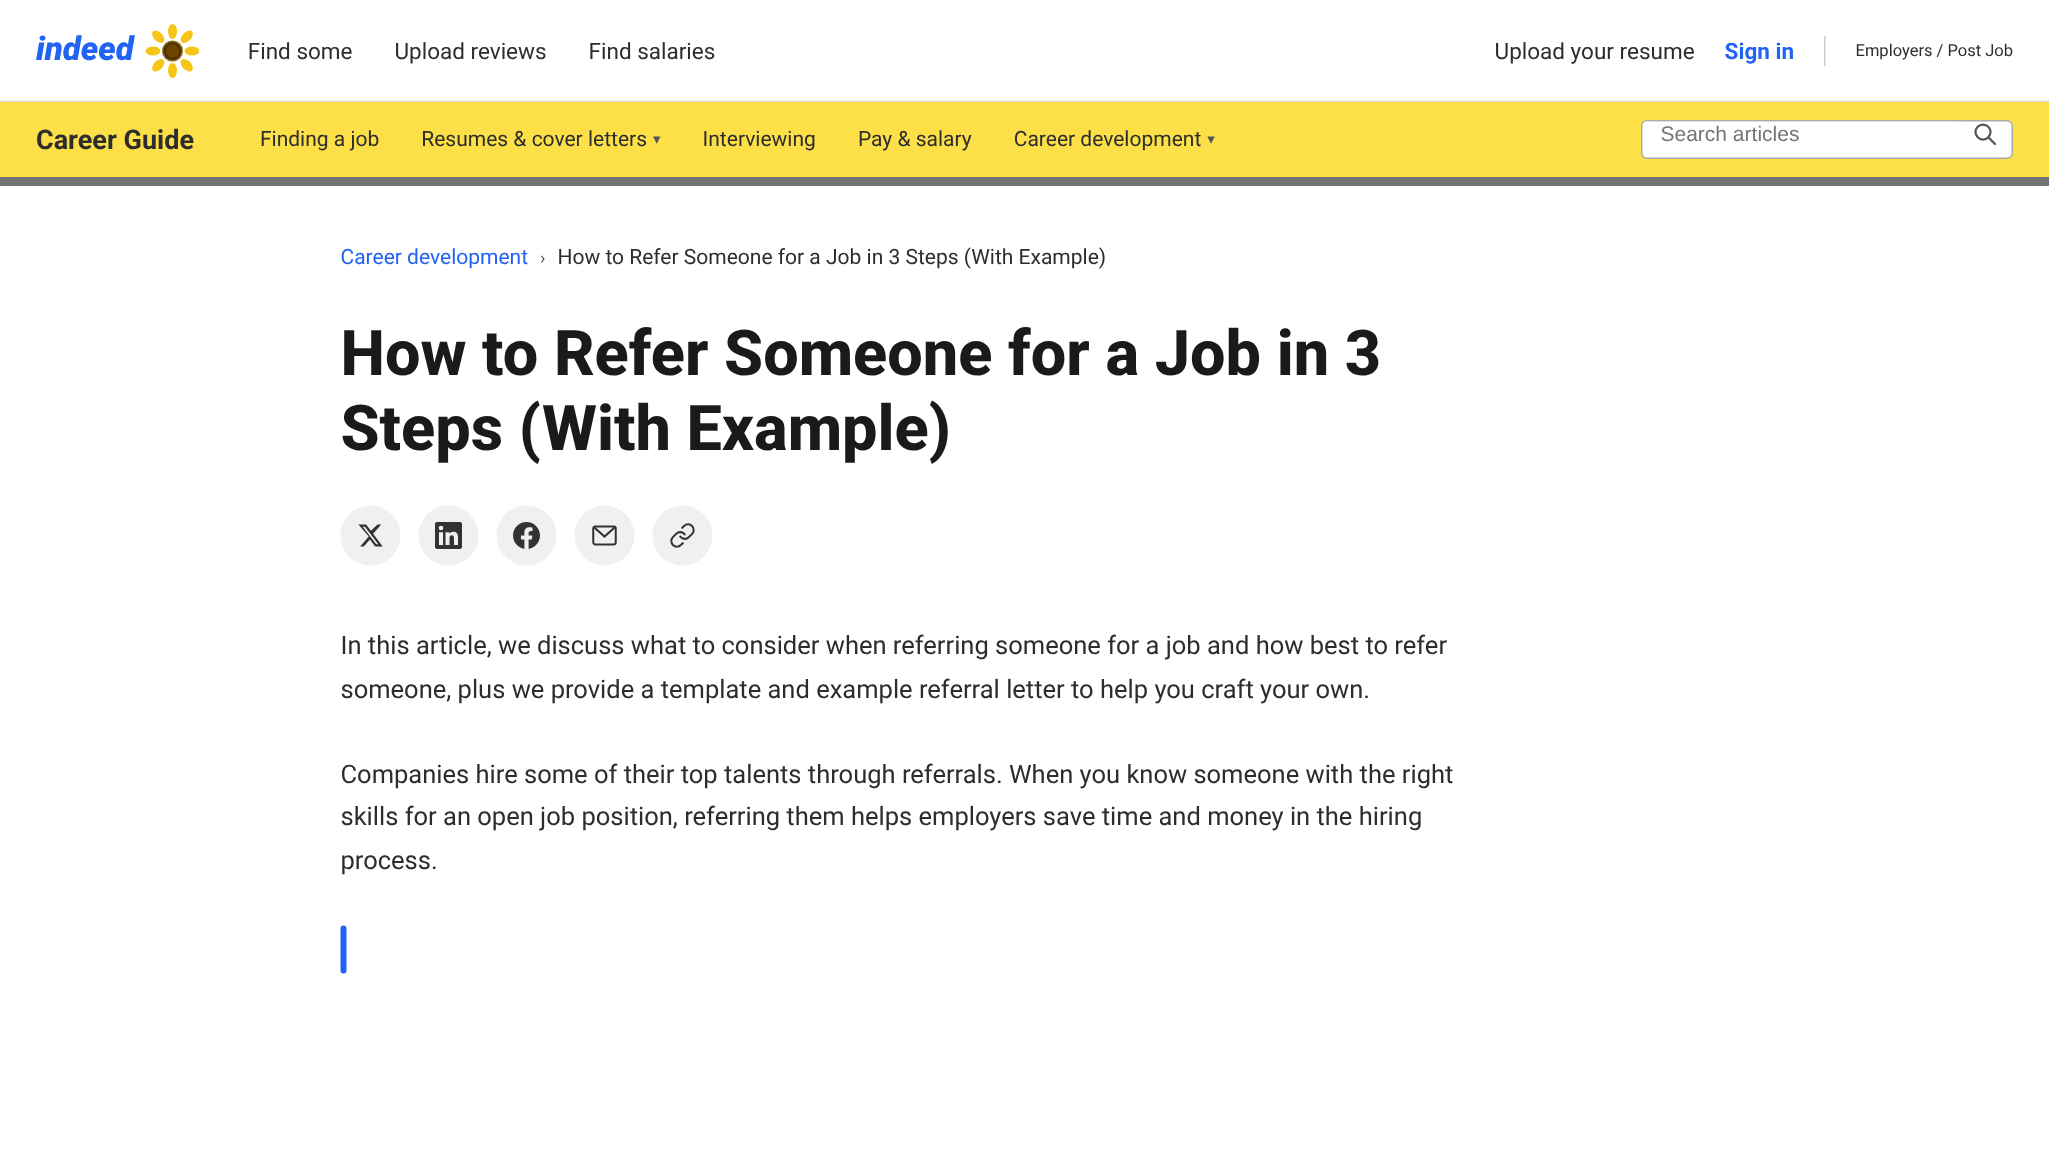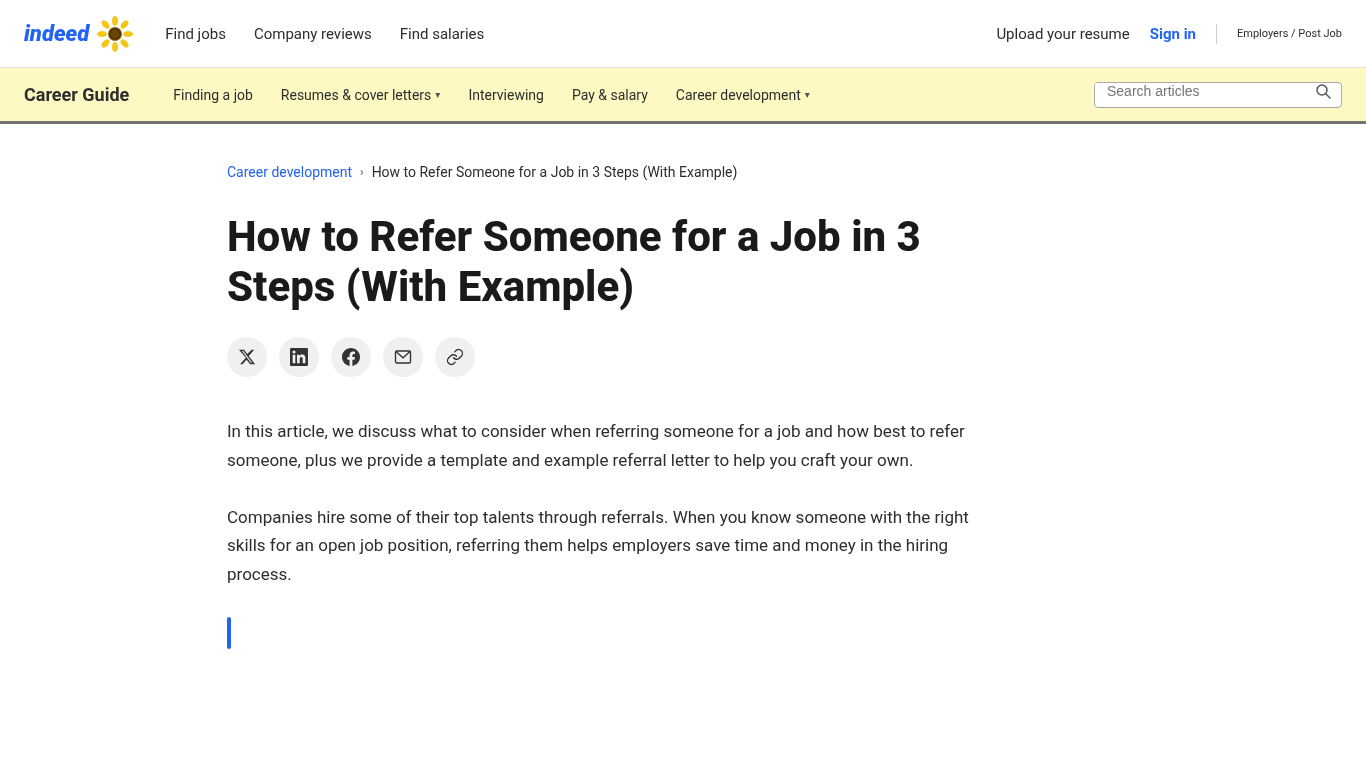--- a/index.html
+++ b/index.html
@@ -29,33 +29,33 @@
         <ellipse cx="8.5" cy="8.5" rx="3" ry="5" transform="rotate(-45 8.5 8.5)"></ellipse>
         <ellipse cx="27.5" cy="27.5" rx="3" ry="5" transform="rotate(-45 27.5 27.5)"></ellipse>
         <ellipse cx="27.5" cy="8.5" rx="3" ry="5" transform="rotate(45 27.5 8.5)"></ellipse>
         <ellipse cx="8.5" cy="27.5" rx="3" ry="5" transform="rotate(45 8.5 27.5)"></ellipse>
       </g>
       <circle cx="18" cy="18" r="6" fill="#4a3000"></circle>
       <circle cx="18" cy="18" r="4.5" fill="#6b4500"></circle>
     </svg>
   </a>
   <div style="display:flex;align-items:center;gap:28px;flex:1;">
-    <a href="#" style="text-decoration:none;color:#2d2d2d;font-size:15px;">Find jobs</a>
-    <a href="#" style="text-decoration:none;color:#2d2d2d;font-size:15px;">Company reviews</a>
+    <a href="#" style="text-decoration:none;color:#2d2d2d;font-size:15px;">Find some</a>
+    <a href="#" style="text-decoration:none;color:#2d2d2d;font-size:15px;">Upload reviews</a>
     <a href="#" style="text-decoration:none;color:#2d2d2d;font-size:15px;">Find salaries</a>
   </div>
   <div style="display:flex;align-items:center;gap:20px;">
     <a href="#" style="text-decoration:none;color:#2d2d2d;font-size:15px;">Upload your resume</a>
     <a href="#" style="text-decoration:none;color:#2164f3;font-weight:700;font-size:15px;">Sign in</a>
     <div style="width:1px;height:20px;background:#ccc;"></div>
     <a href="#" style="text-decoration:none;color:#2d2d2d;font-size:11px;">Employers / Post Job</a>
   </div>
 </nav>
 
-<nav style="display:flex;align-items:center;padding:0 24px;height:56px;border-bottom:3px solid #737373;background:#fef9c3;">
+<nav style="display:flex;align-items:center;padding:0 24px;height:56px;border-bottom:6px solid #737373;background:#fde047;">
   <span style="font-size:18px;font-weight:700;color:#2d2d2d;margin-right:32px;white-space:nowrap;">Career Guide</span>
   <div style="display:flex;align-items:center;gap:4px;flex:1;">
     <a href="#" style="text-decoration:none;color:#2d2d2d;font-size:14px;padding:8px 12px;border-radius:4px;display:flex;align-items:center;gap:4px;white-space:nowrap;">Finding a job</a>
     <a href="#" style="text-decoration:none;color:#2d2d2d;font-size:14px;padding:8px 12px;border-radius:4px;display:flex;align-items:center;gap:4px;white-space:nowrap;">
       <span>Resumes &amp; cover letters</span>
       <span style="font-size:10px;color:#555;">▾</span>
     </a>
     <a href="#" style="text-decoration:none;color:#2d2d2d;font-size:14px;padding:8px 12px;border-radius:4px;white-space:nowrap;">Interviewing</a>
     <a href="#" style="text-decoration:none;color:#2d2d2d;font-size:14px;padding:8px 12px;border-radius:4px;white-space:nowrap;">Pay &amp; salary</a>
     <a href="#" style="text-decoration:none;color:#2d2d2d;font-size:14px;padding:8px 12px;border-radius:4px;display:flex;align-items:center;gap:4px;white-space:nowrap;">

